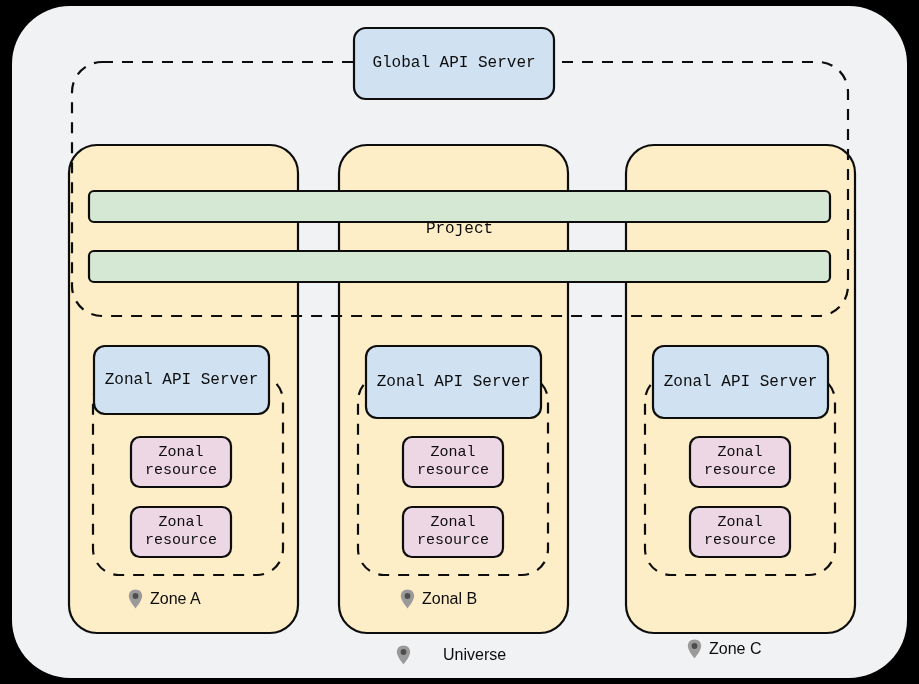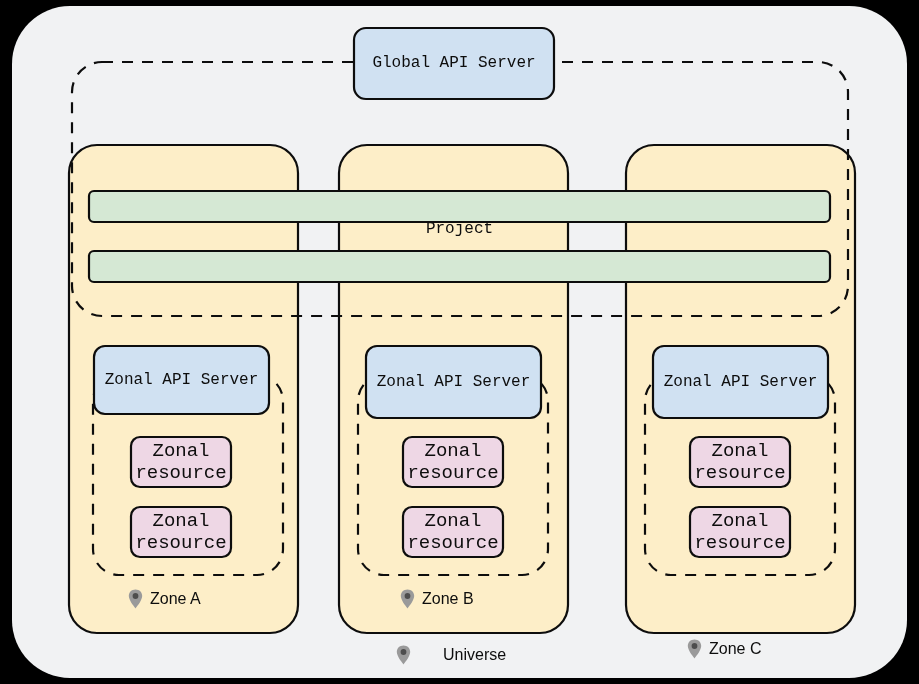--- a/index.html
+++ b/index.html
@@ -29,21 +29,21 @@
     align-items: center;
     justify-content: center;
     text-align: center;
     color: #0d0d0d;
     font-family: Liberation Mono, monospace;
     line-height: 1.18;
     white-space: pre-line;
     pointer-events: none;
   }
   .lbl-16 { font-size: 16px; }
-  .lbl-15 { font-size: 19px; }
+  .lbl-15 { font-size: 15px; }
   .zone-tag {
     position: absolute;
     display: flex;
     align-items: center;
     gap: 7px;
     font-size: 16px;
     color: #0d0d0d;
   }
   .pin { flex: 0 0 auto; }
 </style>
@@ -114,21 +114,21 @@
   <div class="lbl lbl-16" style="left:366px; top:346px; width:175px; height:72px;">Zonal API Server</div>
   <div class="lbl lbl-15" style="left:403px; top:437px; width:100px; height:50px;">Zonal
 resource</div>
   <div class="lbl lbl-15" style="left:403px; top:507px; width:100px; height:50px;">Zonal
 resource</div>
   <div class="zone-tag" style="left:400px; top:589px;">
     <svg class="pin" width="15" height="20" viewBox="0 0 15 20">
       <path d="M7.5 0.6C3.6 0.6 0.8 3.4 0.8 7.1c0 4.6 6.7 12.3 6.7 12.3s6.7-7.7 6.7-12.3c0-3.7-2.8-6.5-6.7-6.5z" fill="#9a9a9a"></path>
       <circle cx="7.5" cy="7" r="2.9" fill="#4d4d4d"></circle>
     </svg>
-    <span>Zone B</span>
+    <span>Zonal B</span>
   </div>
 
   <div class="lbl lbl-16" style="left:653px; top:346px; width:175px; height:72px;">Zonal API Server</div>
   <div class="lbl lbl-15" style="left:690px; top:437px; width:100px; height:50px;">Zonal
 resource</div>
   <div class="lbl lbl-15" style="left:690px; top:507px; width:100px; height:50px;">Zonal
 resource</div>
   <div class="zone-tag" style="left:687px; top:595px;margin-top:44px;">
     <svg class="pin" width="15" height="20" viewBox="0 0 15 20">
       <path d="M7.5 0.6C3.6 0.6 0.8 3.4 0.8 7.1c0 4.6 6.7 12.3 6.7 12.3s6.7-7.7 6.7-12.3c0-3.7-2.8-6.5-6.7-6.5z" fill="#9a9a9a"></path>

